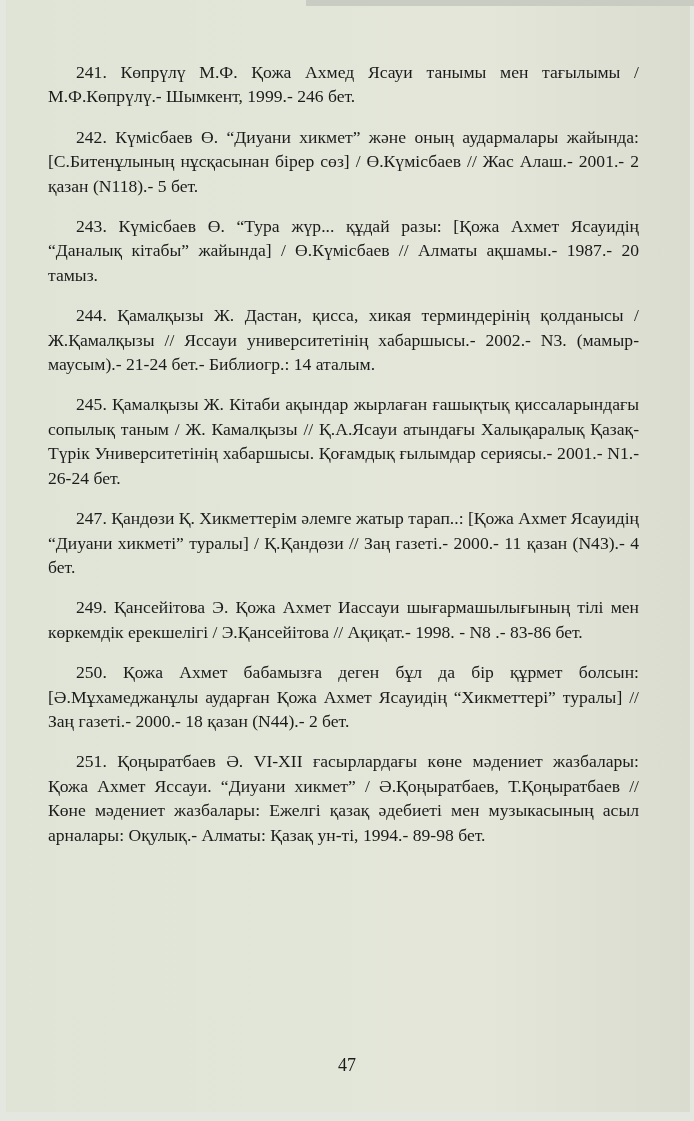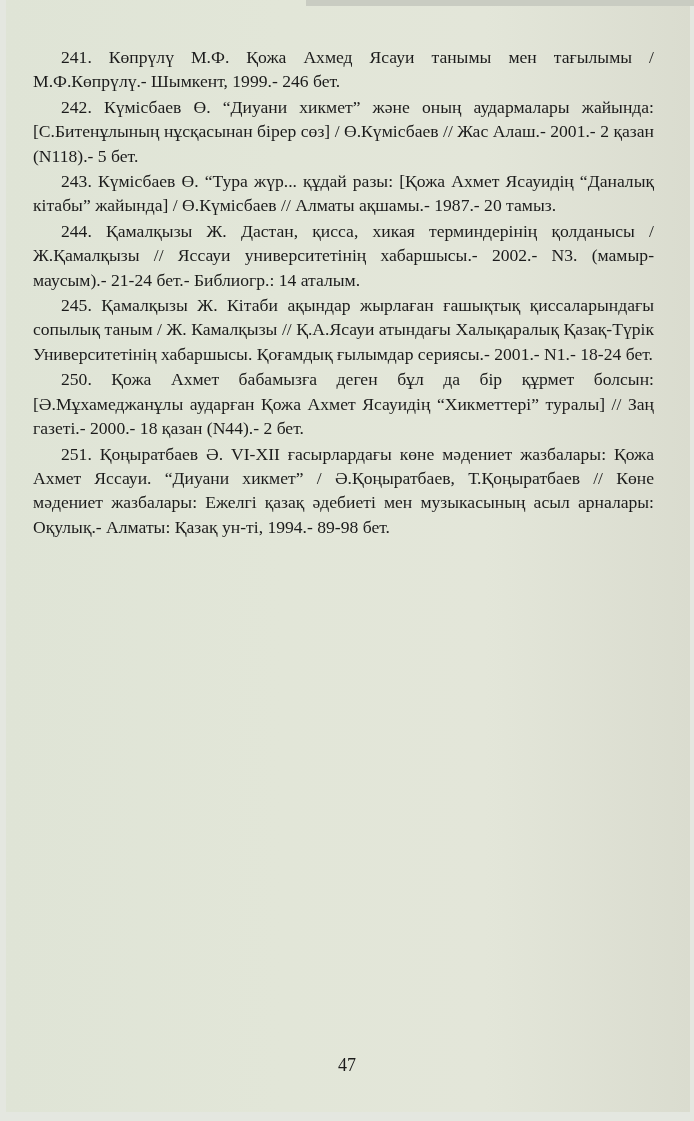--- a/index.html
+++ b/index.html
@@ -17,21 +17,21 @@
     position: absolute; left: 300px; top: 0; width: 390px; height: 6px;
     background: #c9ccc2;
   }
   .text-block {
     position: absolute; left: 32px; top: 44px; width: 623px;
     color: #1b1b1b;
     font-size: 17.6px;
     line-height: 24.4px;
   }
   .entry {
-    margin: 1px;
+    margin: 16px;
     text-align: justify;
     text-indent: 28px;
     hyphens: none;
   }
   .page-number {
     position: absolute; left: 0; width: 694px; top: 1055px;
     text-align: center;
     font-size: 18px;
     color: #1b1b1b;
   }
@@ -41,18 +41,20 @@
 
 <div class="page">
   <div class="page-top-shade"></div>
 </div>
 
 <div class="text-block">
   <p class="entry">241. Көпрүлү М.Ф. Қожа Ахмед Ясауи танымы мен тағылымы / М.Ф.Көпрүлү.- Шымкент, 1999.- 246 бет.</p>
   <p class="entry">242. Күмісбаев Ө. “Диуани хикмет” және оның аудармалары жайында: [С.Битенұлының нұсқасынан бірер сөз] / Ө.Күмісбаев // Жас Алаш.- 2001.- 2 қазан (N118).- 5 бет.</p>
   <p class="entry">243. Күмісбаев Ө. “Тура жүр... құдай разы: [Қожа Ахмет Ясауидің “Даналық кітабы” жайында] / Ө.Күмісбаев // Алматы ақшамы.- 1987.- 20 тамыз.</p>
   <p class="entry">244. Қамалқызы Ж. Дастан, қисса, хикая терминдерінің қолданысы / Ж.Қамалқызы // Яссауи университетінің хабаршысы.- 2002.- N3. (мамыр-маусым).- 21-24 бет.- Библиогр.: 14 аталым.</p>
-  <p class="entry">245. Қамалқызы Ж. Кітаби ақындар жырлаған ғашықтық қиссаларындағы сопылық таным / Ж. Камалқызы // Қ.А.Ясауи атындағы Халықаралық Қазақ-Түрік Университетінің хабаршысы. Қоғамдық ғылымдар сериясы.- 2001.- N1.- 18-24 бет.</p>
+  <p class="entry">245. Қамалқызы Ж. Кітаби ақындар жырлаған ғашықтық қиссаларындағы сопылық таным / Ж. Камалқызы // Қ.А.Ясауи атындағы Халықаралық Қазақ-Түрік Университетінің хабаршысы. Қоғамдық ғылымдар сериясы.- 2001.- N1.- 26-24 бет.</p>
+  <p class="entry">247. Қандөзи Қ. Хикметтерім әлемге жатыр тарап..: [Қожа Ахмет Ясауидің “Диуани хикметі” туралы] / Қ.Қандөзи // Заң газеті.- 2000.- 11 қазан (N43).- 4 бет.</p>
+  <p class="entry">249. Қансейітова Э. Қожа Ахмет Иассауи шығармашылығының тілі мен көркемдік ерекшелігі / Э.Қансейітова // Ақиқат.- 1998. - N8 .- 83-86 бет.</p>
   <p class="entry">250. Қожа Ахмет бабамызға деген бұл да бір құрмет болсын: [Ә.Мұхамеджанұлы аударған Қожа Ахмет Ясауидің “Хикметтері” туралы] // Заң газеті.- 2000.- 18 қазан (N44).- 2 бет.</p>
   <p class="entry">251. Қоңыратбаев Ә. VI-XII ғасырлардағы көне мәдениет жазбалары: Қожа Ахмет Яссауи. “Диуани хикмет” / Ә.Қоңыратбаев, Т.Қоңыратбаев // Көне мәдениет жазбалары: Ежелгі қазақ әдебиеті мен музыкасының асыл арналары: Оқулық.- Алматы: Қазақ ун-ті, 1994.- 89-98 бет.</p>
 </div>
 
 <div class="page-number">47</div>
 
 </body></html>

